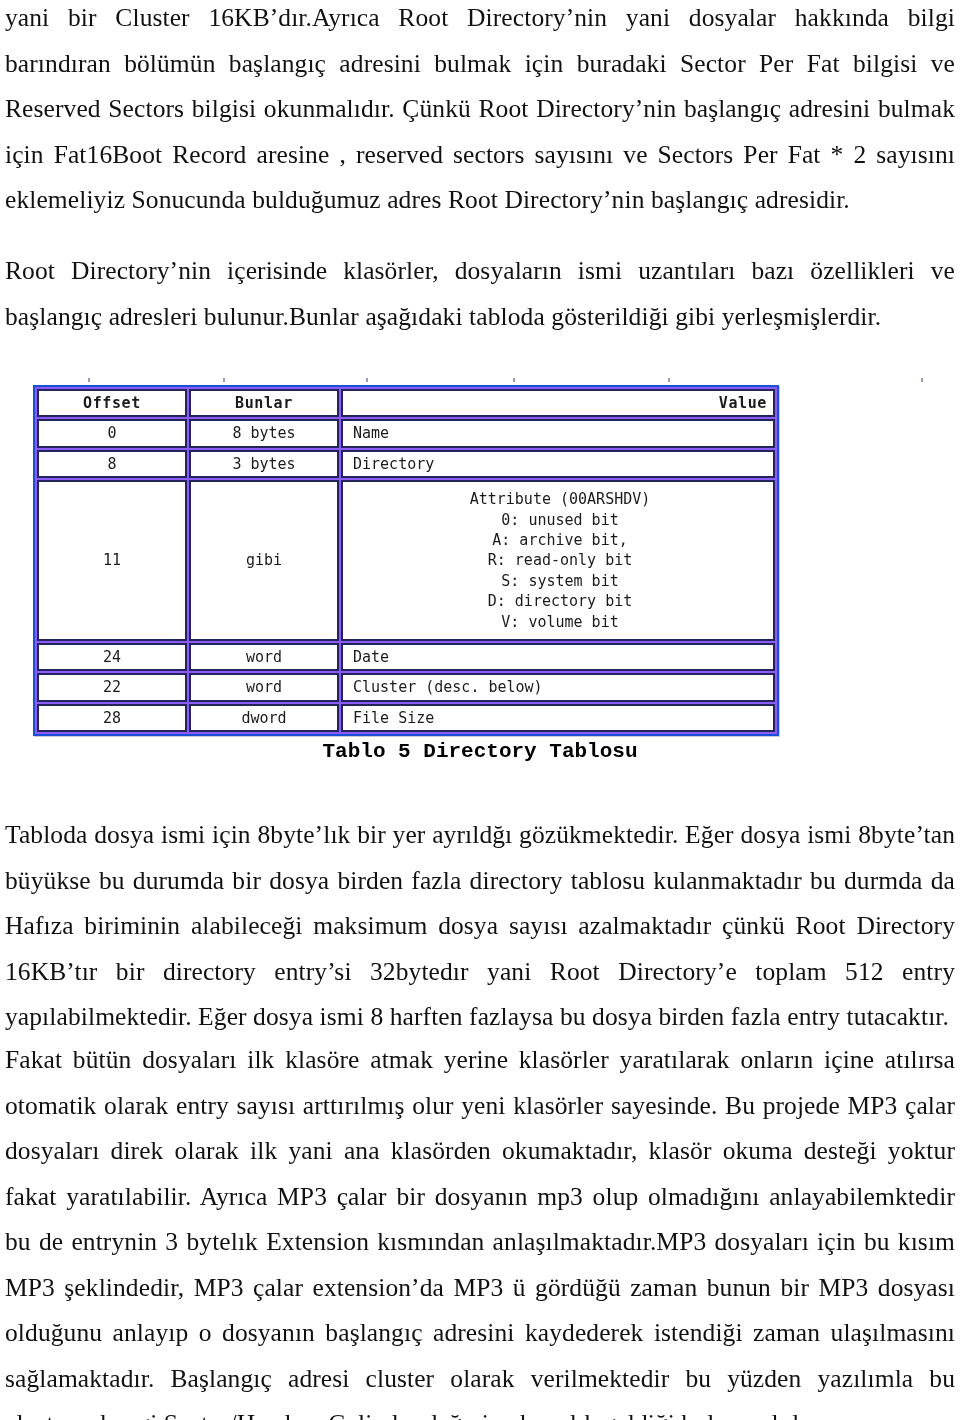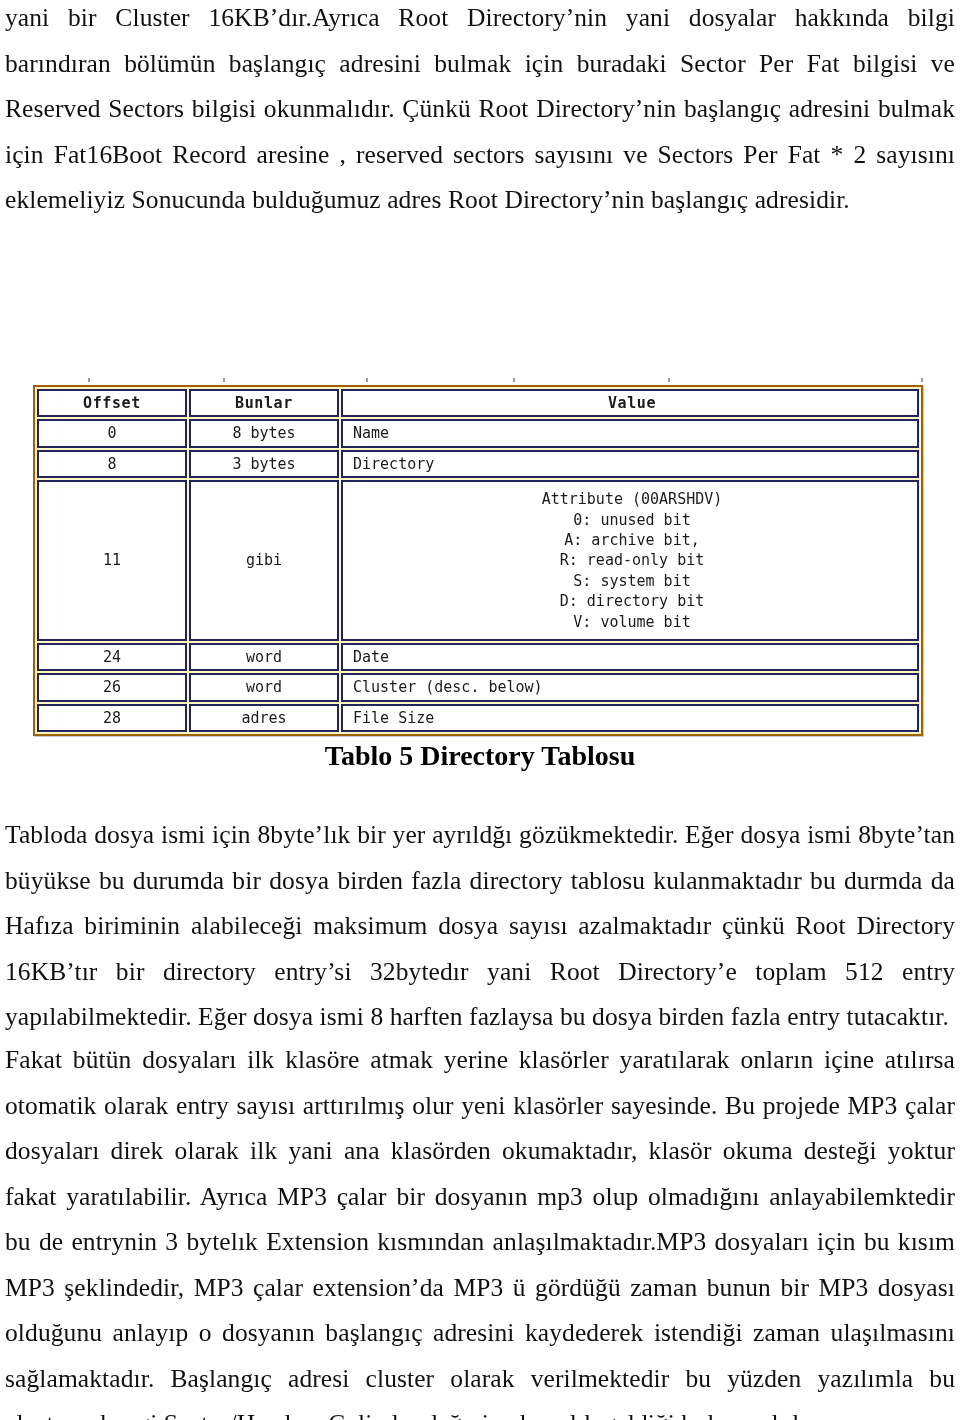--- a/index.html
+++ b/index.html
@@ -50,23 +50,23 @@
   .tick {
     position: absolute;
     top: 0px;
     width: 2px;
     height: 4px;
     background: #9a9ab4;
   }
   table.fig {
     border-collapse: separate;
     border-spacing: 2px;
-    width: 890px;
-    border: 2px solid #a16207;
-    background: #fef9c3;
+    width: 746px;
+    border: 2px solid #1d4ed8;
+    background: #8b5cf6;
     table-layout: fixed;
     box-shadow: 1px 1px 0 #c9c9d8;
   }
   table.fig td {
     border: 2px solid #23235e;
     background: #ffffff;
     font-family: "DejaVu Sans Mono", "Liberation Mono", monospace;
     font-size: 15px;
     line-height: 20.4px;
     color: #1b1b1b;
@@ -74,51 +74,52 @@
     vertical-align: middle;
     white-space: pre-line;
   }
   table.fig td.c-offset { width: 134px; text-align: center; }
   table.fig td.c-length { width: 134px; text-align: center; }
   table.fig td.c-value  { text-align: left; padding-left: 10px; }
   table.fig tr.hdr td {
     font-weight: bold;
     letter-spacing: 0.6px;
   }
-  table.fig tr.hdr td.c-value { text-align: center; }
+  table.fig tr.hdr td.c-value { text-align: right; }
   table.fig td.attr-cell {
     padding-top: 7px;
     padding-bottom: 7px;
   }
   table.fig td.attr-val {
     line-height: 20.4px;
     padding-top: 7px;
     padding-bottom: 7px;
     text-align: center;
   }
 
   
   .caption {
     position: absolute;
     left: 0;
     width: 960px;
     text-align: center;
-    font-size: 28px;
+    font-size: 21px;
     font-weight: bold;
     color: #000;
-    font-family: Liberation Serif, serif;
+    font-family: Liberation Mono, monospace;
   }
 </style>
 </head>
 <body>
 
 <div class="page">
 
   <div class="para" style="top:-5px;">yani bir Cluster 16KB’dır.Ayrıca Root Directory’nin yani dosyalar hakkında bilgi barındıran bölümün başlangıç adresini bulmak için buradaki Sector Per Fat bilgisi ve Reserved Sectors bilgisi okunmalıdır. Çünkü  Root Directory’nin başlangıç adresini bulmak için Fat16Boot Record aresine , reserved sectors sayısını ve Sectors Per Fat * 2 sayısını eklemeliyiz Sonucunda bulduğumuz adres Root Directory’nin başlangıç adresidir.</div>
 
+  <div class="para" style="top:248px;">Root Directory’nin içerisinde klasörler, dosyaların ismi uzantıları bazı özellikleri ve başlangıç adresleri bulunur.Bunlar aşağıdaki tabloda gösterildiği gibi yerleşmişlerdir.</div>
 
   <div class="fig-wrap">
     <div class="tickrow">
       <span class="tick" style="left:55px;"></span>
       <span class="tick" style="left:190px;"></span>
       <span class="tick" style="left:333px;"></span>
       <span class="tick" style="left:480px;"></span>
       <span class="tick" style="left:635px;"></span>
       <span class="tick" style="left:888px;"></span>
     </div>
@@ -156,28 +157,28 @@
         </tr>
 
 
         <tr>
           <td class="c-offset">24</td>
           <td class="c-length">word</td>
           <td class="c-value">Date</td>
         </tr>
 
         <tr>
-          <td class="c-offset">26</td>
+          <td class="c-offset">22</td>
           <td class="c-length">word</td>
           <td class="c-value">Cluster (desc. below)</td>
         </tr>
 
         <tr>
           <td class="c-offset">28</td>
-          <td class="c-length">adres</td>
+          <td class="c-length">dword</td>
           <td class="c-value">File Size</td>
         </tr>
       </tbody>
     </table>
   </div>
 
   <div class="caption" style="top:740px;">Tablo 5 Directory Tablosu</div>
 
   <div class="para" style="top:812px;">Tabloda dosya ismi için 8byte’lık bir yer ayrıldğı gözükmektedir. Eğer dosya ismi 8byte’tan büyükse bu durumda bir dosya birden fazla directory tablosu kulanmaktadır bu durmda da Hafıza biriminin alabileceği maksimum dosya sayısı azalmaktadır çünkü Root Directory 16KB’tır bir directory entry’si 32bytedır yani Root Directory’e toplam 512 entry yapılabilmektedir. Eğer dosya ismi 8 harften fazlaysa bu dosya birden fazla entry tutacaktır.</div>
 

